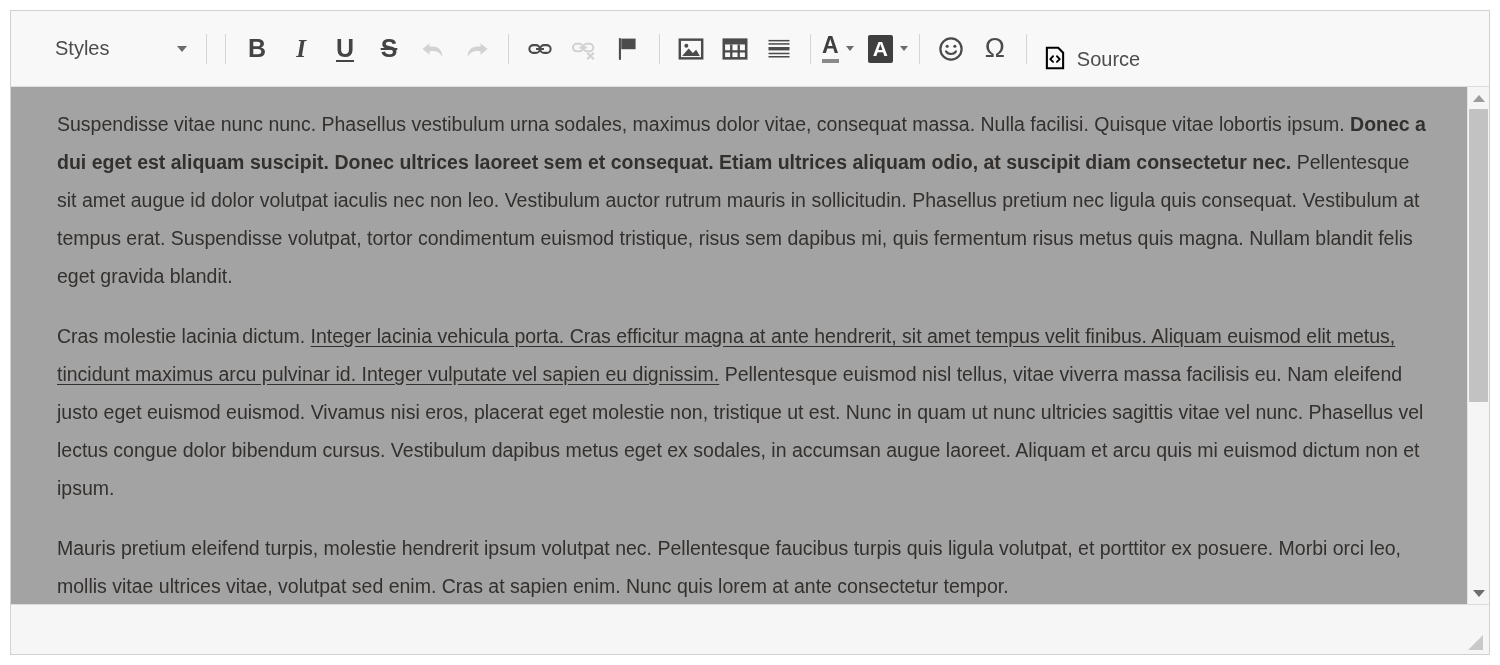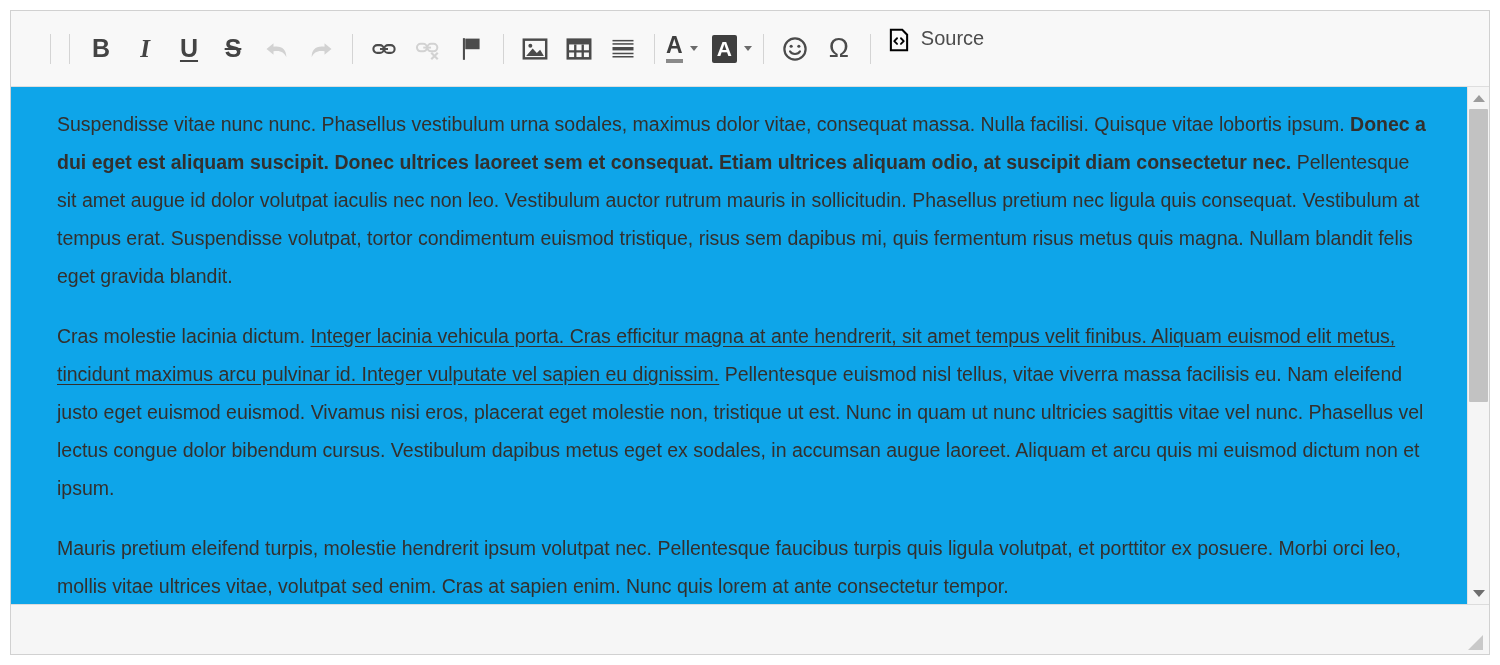--- a/index.html
+++ b/index.html
@@ -117,40 +117,40 @@
   .caret-sm {
     width: 0; height: 0;
     border-left: 4px solid transparent;
     border-right: 4px solid transparent;
     border-top: 5px solid #6b6b6b;
     margin-left: 7px;
   }
 
   .source-btn {
     display: flex;
-    align-items: flex-start;
+    align-items: flex-end;
     height: 44px;
     padding: 0 6px;
     cursor: default;
     user-select: none;
   }
   .source-btn .lbl {
     font-size: 20px;
     color: #4c4c4c;
     margin-left: 9px;
     white-space: nowrap;
   }
 
   
   .body-wrap {
     flex: 1 1 auto;
     display: flex;
     position: relative;
     overflow: hidden;
-    background: #0ea5e9;
+    background: #a3a3a3;
   }
 
   .content {
     flex: 1 1 auto;
     padding: 18px 34px 0 46px;
     overflow: hidden;
     position: relative;
   }
 
   .content p {
@@ -231,20 +231,24 @@
     border-bottom: 15px solid #c9c9c9;
   }
 </style>
 </head>
 <body>
 
 <div class="editor">
 
   <div class="toolbar">
 
+    <div class="combo styles">
+      <span class="combo-label">Styles</span>
+      <span class="caret"></span>
+    </div>
 
     <div class="sep"></div>
 
 
     <div class="sep"></div>
 
     <div class="btn">
       <span class="fmt-b">B</span>
     </div>
     <div class="btn">

